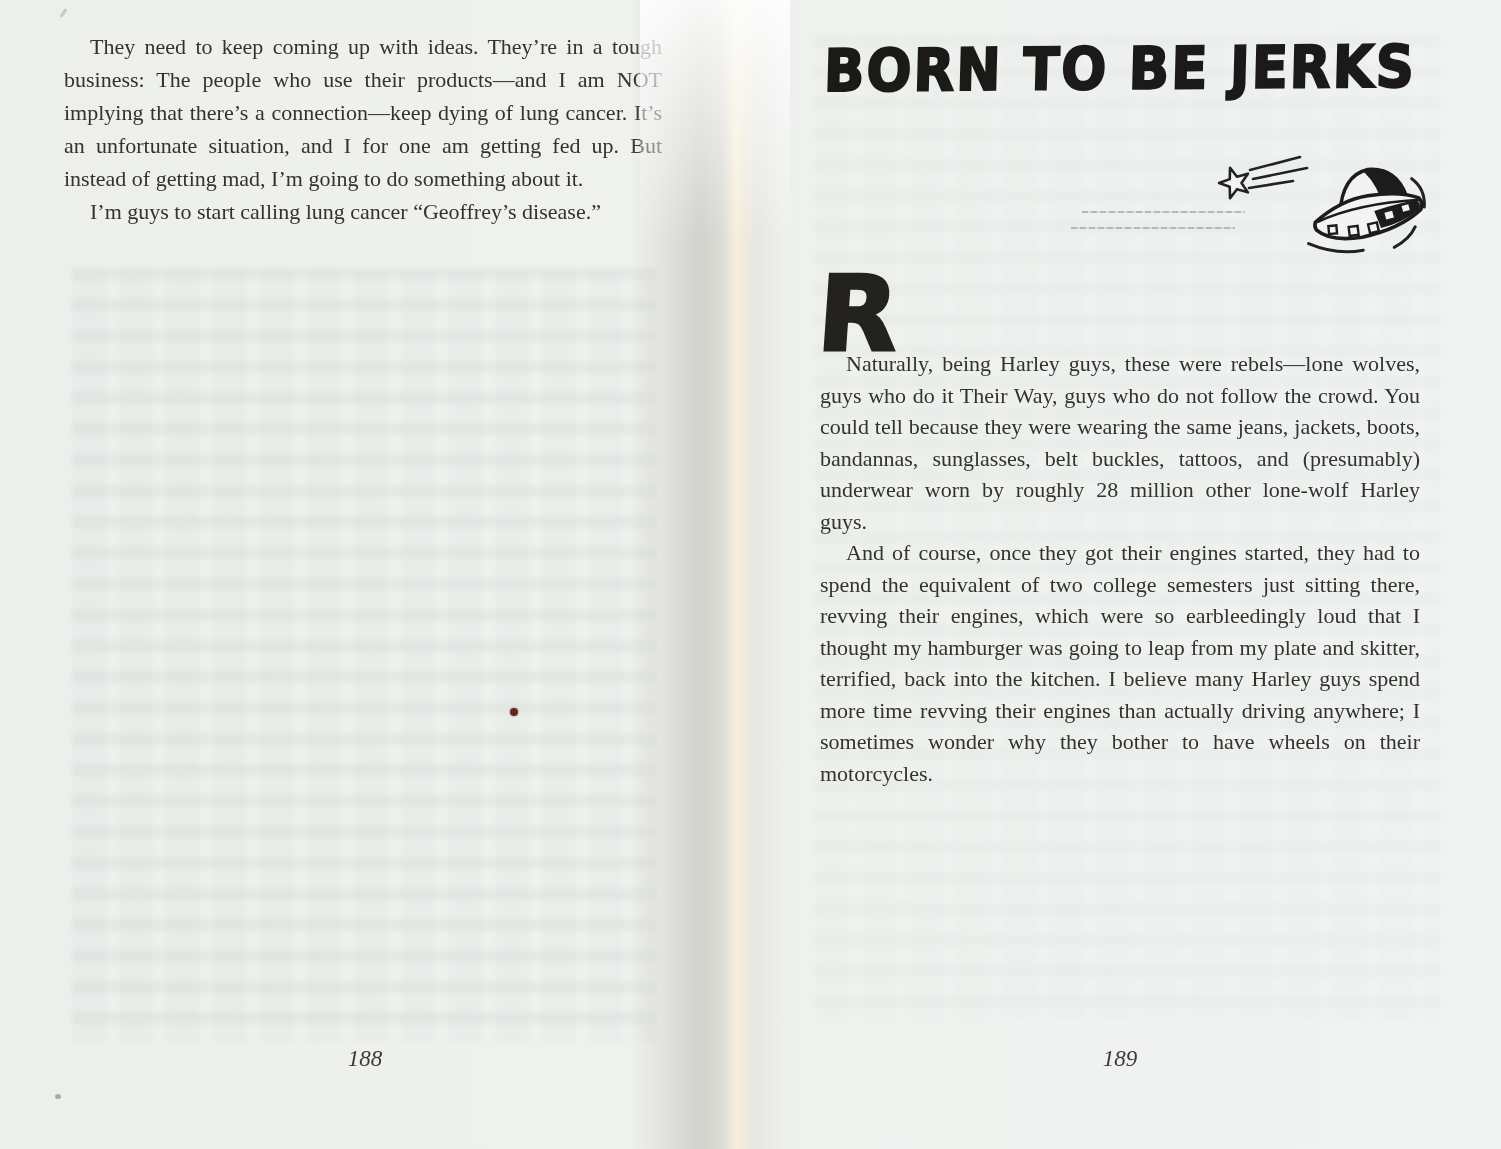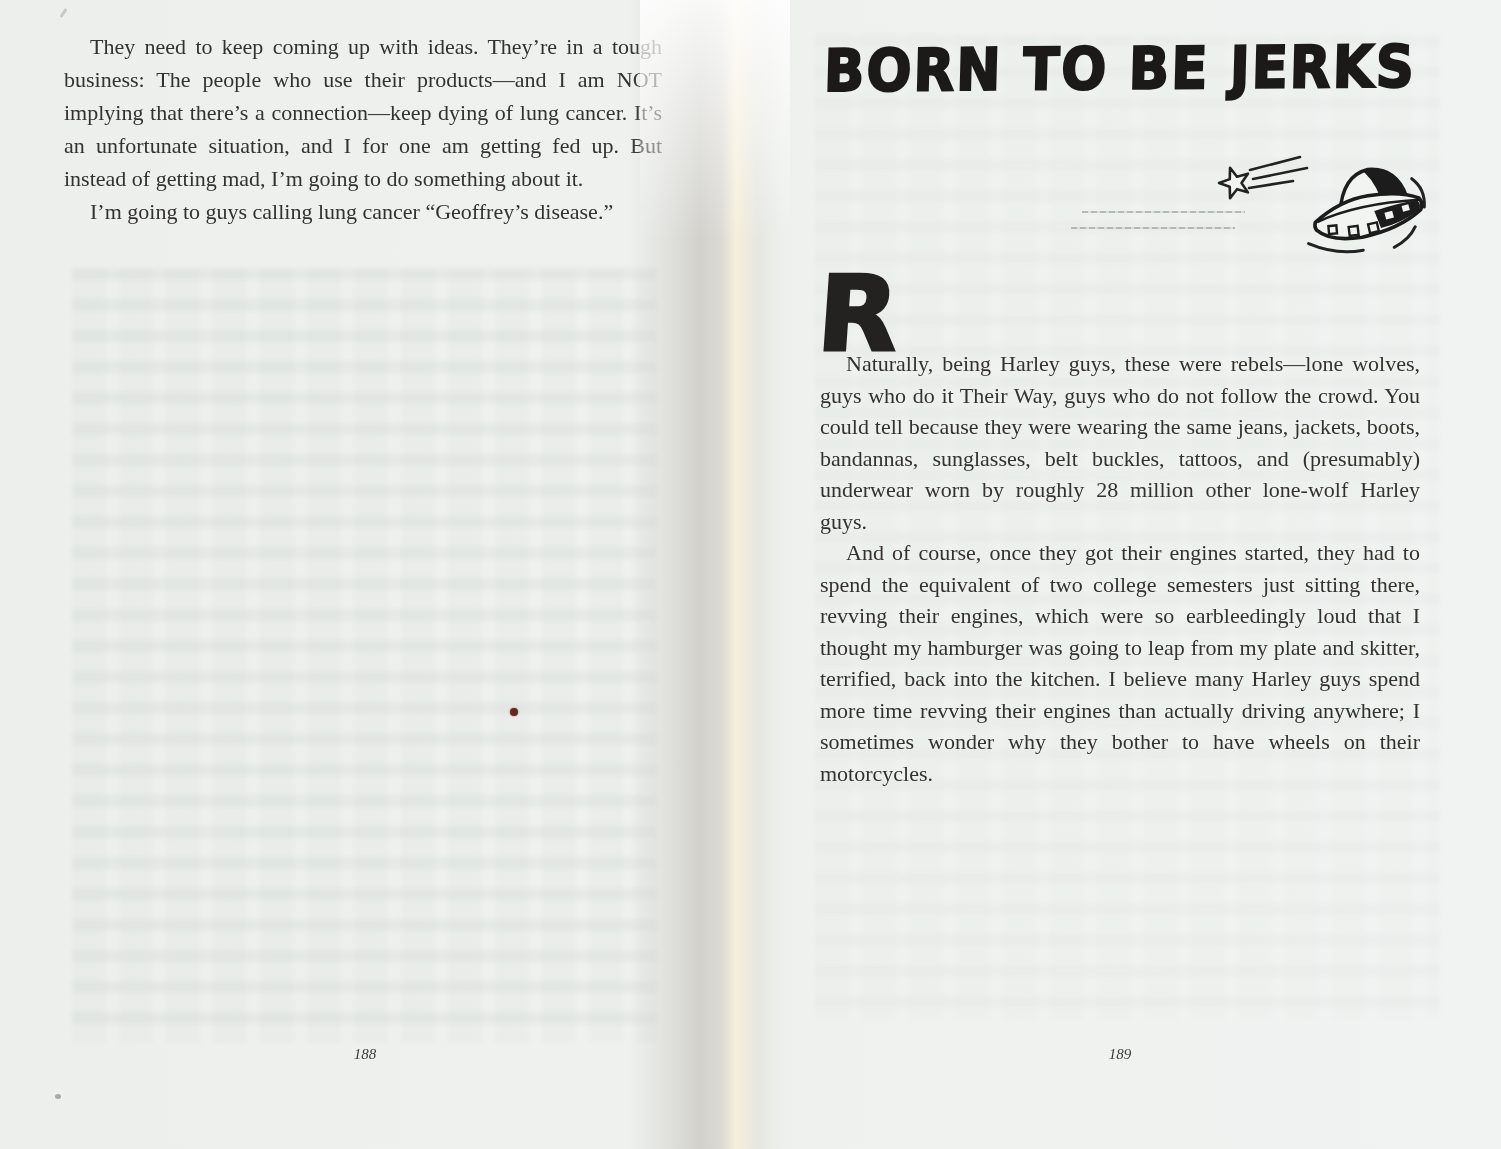--- a/index.html
+++ b/index.html
@@ -69,21 +69,21 @@
     line-height: 33px;
   }
   .text-block p { margin: 0; text-indent: 26px; }
 
   .folio {
     position: absolute;
     top: 1046px;
     width: 120px;
     text-align: center;
     font-style: italic;
-    font-size: 15px;
+    font-size: 23px;
     color: #3c3a36;
   }
   #folio-left  { left: 305px; }
   #folio-right { left: 1060px; }
 
   
   #chapter-title {
     position: absolute;
     left: 820px; top: 38px;
     width: 600px;
@@ -141,21 +141,21 @@
 </head>
 <body>
 
 <div id="spread">
 
   <div class="ghost ghost-left"></div>
   <div class="ghost ghost-right"></div>
 
   <div class="text-block" id="left-text">
     <p>They need to keep coming up with ideas. They’re in a tough business: The people who use their products—and I am NOT implying that there’s a connection—keep dying of lung cancer. It’s an unfortunate situation, and I for one am getting fed up. But instead of getting mad, I’m going to do something about it.</p>
-    <p>I’m going to guys calling lung cancer “Geoffrey’s disease.”</p>
+    <p>I’m guys to start calling lung cancer “Geoffrey’s disease.”</p>
   </div>
   <div class="folio" id="folio-left">188</div>
 
   <div class="gutter"></div>
   <div class="gutter-highlight-top"></div>
 
   <div id="chapter-title">BORN TO BE JERKS</div>
 
   <div class="faint-rule" id="faint-rule-1"></div>
   <div class="faint-rule" id="faint-rule-2"></div>

